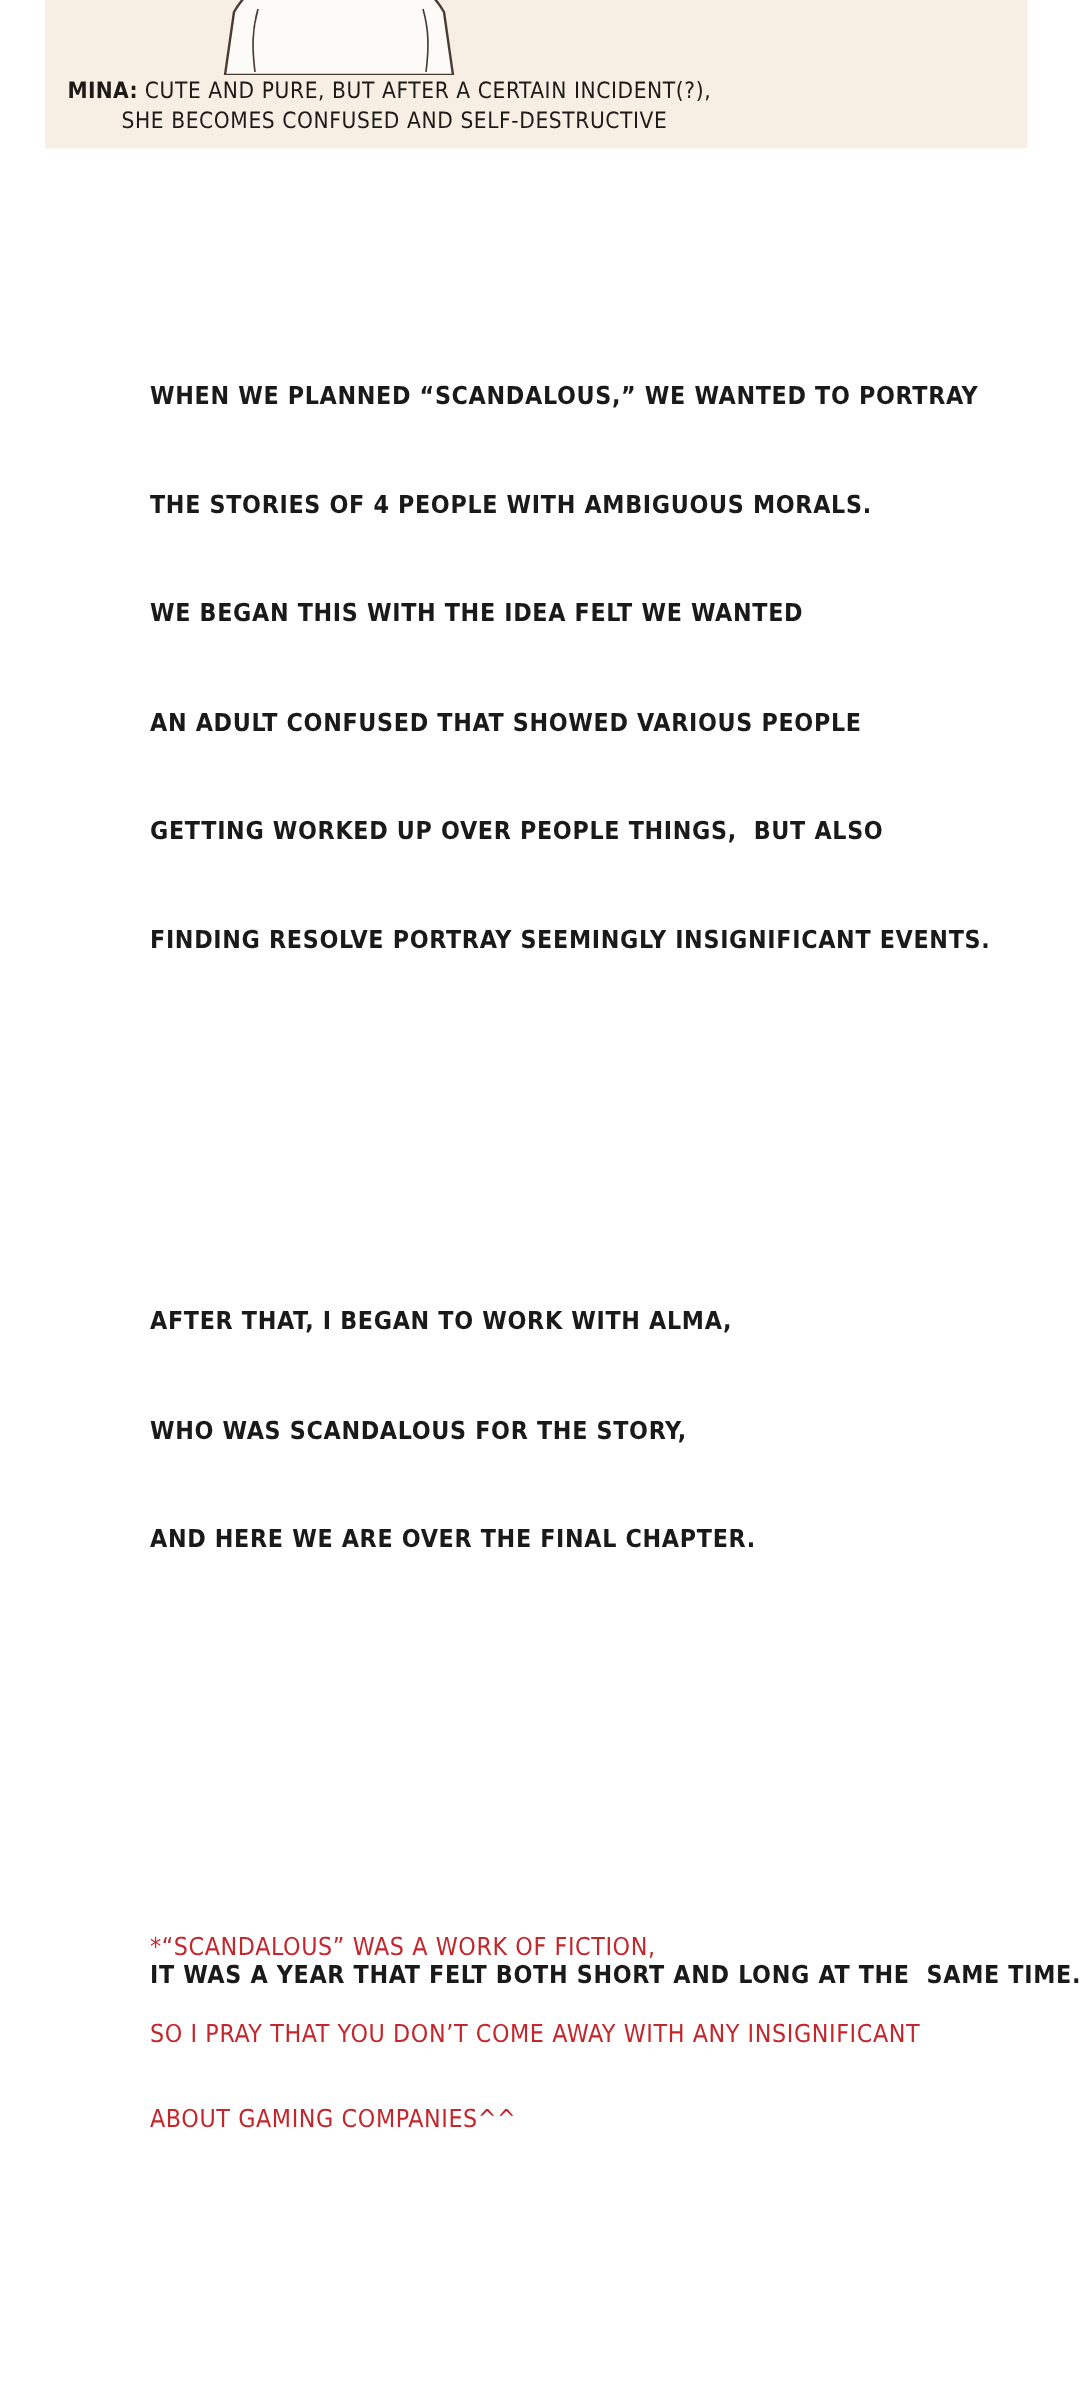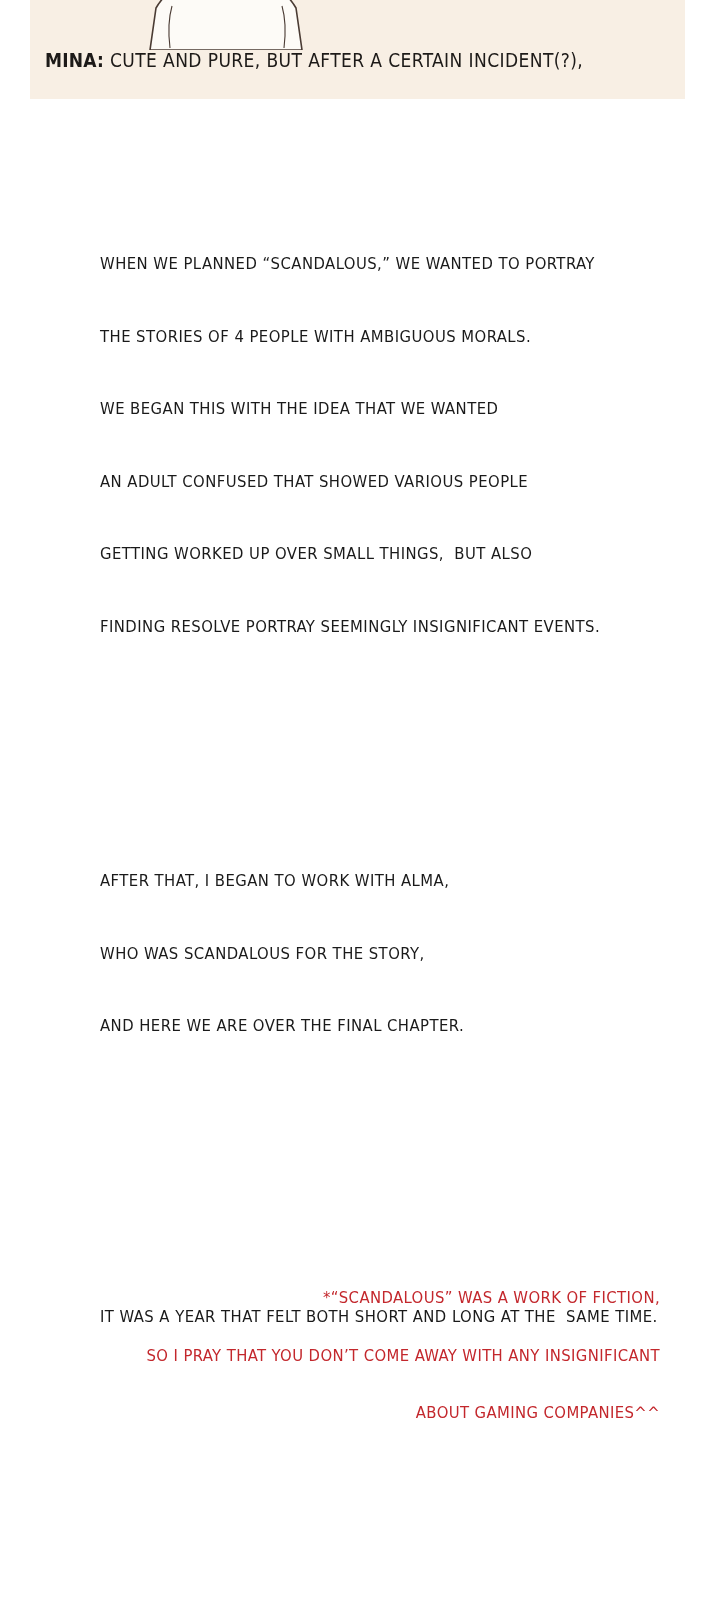--- a/index.html
+++ b/index.html
@@ -35,21 +35,21 @@
     height: 170px;
   }
   .illus svg { display: block; width: 100%; height: 100%; }
 
   .caption {
     position: absolute;
     left: 15px;
     top: 50px;
     width: 620px;
     color: #1d1a18;
-    font-size: 19px;
+    font-size: 15px;
     line-height: 20px;
     letter-spacing: 0.4px;
     font-family: "DejaVu Sans", sans-serif;
     font-stretch: condensed;
   }
   .caption .line1 { display: block; }
   .caption .line2 { display: block; padding-left: 36px; }
   .caption .who {
     font-weight: bold;
     letter-spacing: 0.2px;
@@ -66,20 +66,21 @@
     letter-spacing: 0.45px;
     font-family: "DejaVu Sans", sans-serif;
     font-stretch: condensed;
     white-space: pre;
   }
   .para { margin: 0; }
   .para .ln {
     display: block;
     height: 34.5px;
     line-height: 34.5px;
+    font-weight: bold;
   }
   .gap-sm { height: 30px; }
   .gap-md { height: 66px; }
   .gap-lg { height: 86px; }
 
   
   .red-note {
     position: absolute;
     left: 100px;
     top: 1250px;
@@ -88,21 +89,20 @@
     font-size: 16.5px;
     letter-spacing: 0.4px;
     font-family: "DejaVu Sans", sans-serif;
     font-stretch: condensed;
     white-space: pre;
   }
   .red-note .ln {
     display: block;
     height: 19.5px;
     line-height: 19.5px;
-    text-align: right;
   }
 </style>
 </head>
 <body>
 
 <div class="char-panel">
 
   <div class="illus">
     <svg viewBox="0 0 196 170" xmlns="http://www.w3.org/2000/svg">
 
@@ -125,31 +125,32 @@
       <path d="M56 28 C36 38 28 62 34 88 C40 110 56 116 64 104 C72 90 70 58 62 34 Z" fill="#c8804f" stroke="#4a3b33" stroke-width="1.6"></path>
       <path d="M52 42 C46 60 46 80 52 94" fill="none" stroke="#a8663c" stroke-width="1.6"></path>
 
       <path d="M140 28 C160 38 168 62 162 88 C156 110 140 116 132 104 C124 90 126 58 134 34 Z" fill="#c8804f" stroke="#4a3b33" stroke-width="1.6"></path>
       <path d="M144 42 C150 60 150 80 144 94" fill="none" stroke="#a8663c" stroke-width="1.6"></path>
     </svg>
   </div>
 
   <div class="caption">
     <span class="line1"><span class="who">MINA:</span><span> CUTE AND PURE, BUT AFTER A CERTAIN INCIDENT(?),</span></span>
+    <span class="line2">SHE BECOMES CONFUSED AND SELF-DESTRUCTIVE</span>
   </div>
 </div>
 
 <div class="body-text">
 
   <div class="para">
     <span class="ln">WHEN WE PLANNED “SCANDALOUS,” WE WANTED TO PORTRAY</span>
     <span class="ln">THE STORIES OF 4 PEOPLE WITH AMBIGUOUS MORALS.</span>
-    <span class="ln">WE BEGAN THIS WITH THE IDEA THAT WE WANTED</span>
+    <span class="ln">WE BEGAN THIS WITH THE IDEA FELT WE WANTED</span>
     <span class="ln">AN ADULT CONFUSED THAT SHOWED VARIOUS PEOPLE</span>
-    <span class="ln">GETTING WORKED UP OVER SMALL THINGS,  BUT ALSO</span>
+    <span class="ln">GETTING WORKED UP OVER PEOPLE THINGS,  BUT ALSO</span>
     <span class="ln">FINDING RESOLVE PORTRAY SEEMINGLY INSIGNIFICANT EVENTS.</span>
   </div>
 
   <div class="gap-sm"></div>
 
   <div class="para">
     <span class="ln">AFTER THAT, I BEGAN TO WORK WITH ALMA,</span>
     <span class="ln">WHO WAS SCANDALOUS FOR THE STORY,</span>
     <span class="ln">AND HERE WE ARE OVER THE FINAL CHAPTER.</span>
   </div>

